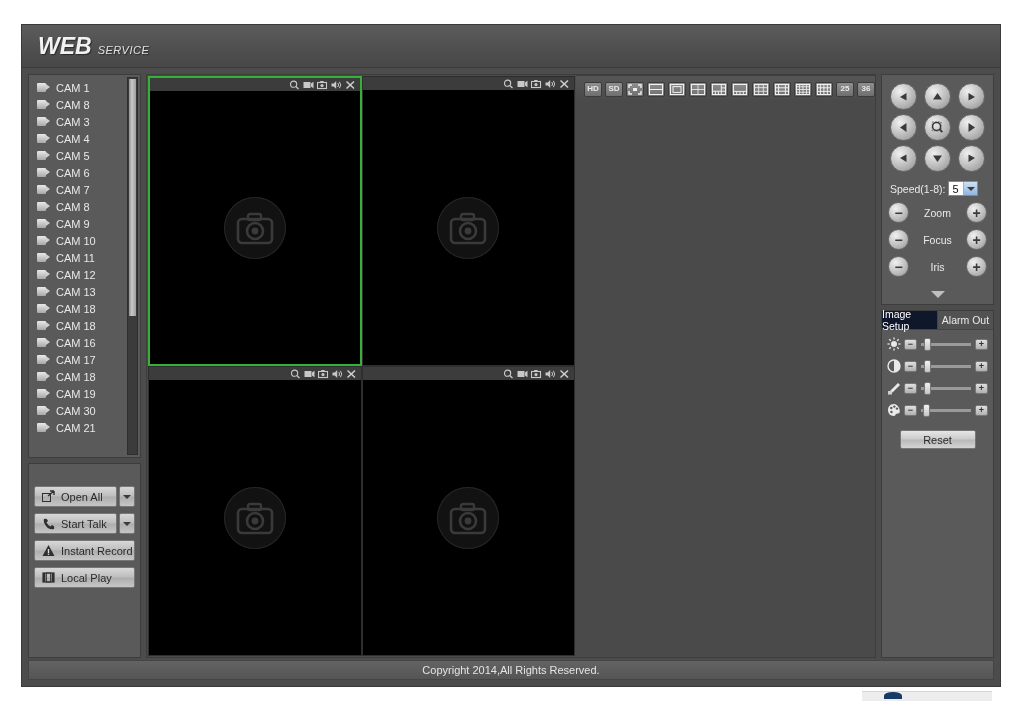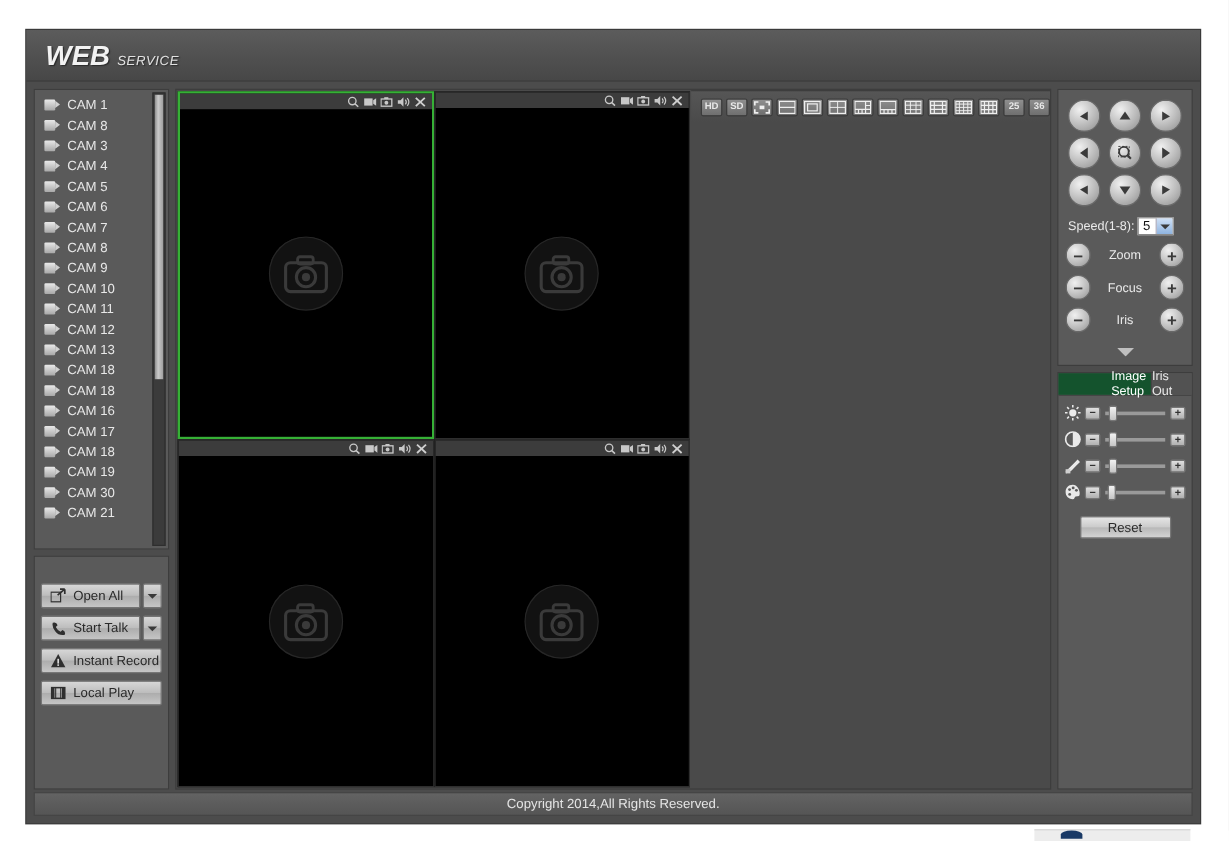--- a/index.html
+++ b/index.html
@@ -335,23 +335,22 @@
   .img-tab {
     flex: 1;
     font-size: 10.5px;
     color: #eaeaea;
     display: flex; align-items: center; justify-content: center;
     cursor: pointer;
     background: #525252;
     border-right: 1px solid #454545;
   }
   .img-tab.active {
-    background: #14532d;
+    background: #0f172a;
     color: #ffffff;
-    padding-left: 44px;
   }
   .img-tab:last-child { border-right: none; }
   .sliders { padding: 7px 5px 0 5px; }
   .slider-row {
     display: flex; align-items: center;
     gap: 3px;
     margin-bottom: 8px;
   }
   .sl-ico { width: 14px; height: 14px; flex: none; }
   .mini-btn {
@@ -951,21 +950,21 @@
         <div class="ptz-collapse">
           <svg width="14" height="7" viewBox="0 0 14 7">
               <polygon points="0,0 14,0 7,7" fill="#bfbfbf"></polygon>
             </svg>
         </div>
       </div>
 
       <div class="img-box">
         <div class="img-tabs" id="img-tabs">
             <div class="img-tab active">Image Setup</div>
-            <div class="img-tab">Iris Out</div>
+            <div class="img-tab">Alarm Out</div>
           </div>
         <div class="sliders" id="sliders">
             <div class="slider-row">
               <span class="sl-ico"><svg width="14" height="14" viewBox="0 0 14 14">
                   <circle cx="7" cy="7" r="3" fill="#e9e9e9"></circle>
                   <g stroke="#e9e9e9" stroke-width="1.3">
                     <line x1="7" y1="0.5" x2="7" y2="2.6"></line>
                     <line x1="7" y1="11.4" x2="7" y2="13.5"></line>
                     <line x1="0.5" y1="7" x2="2.6" y2="7"></line>
                     <line x1="11.4" y1="7" x2="13.5" y2="7"></line>

